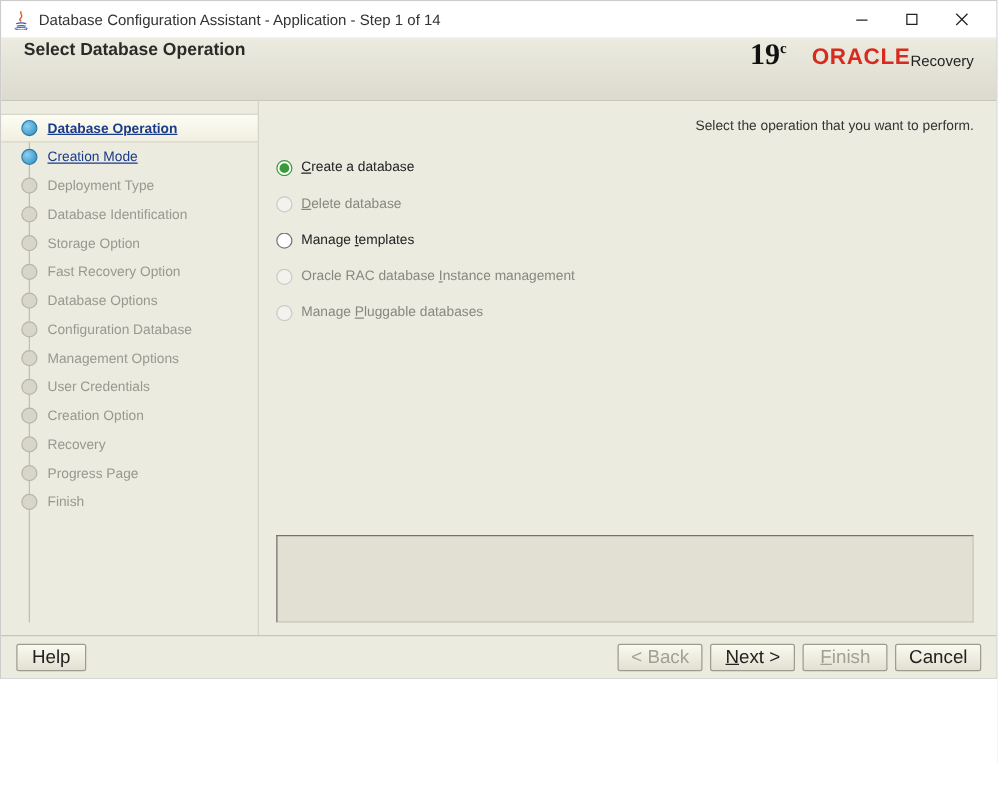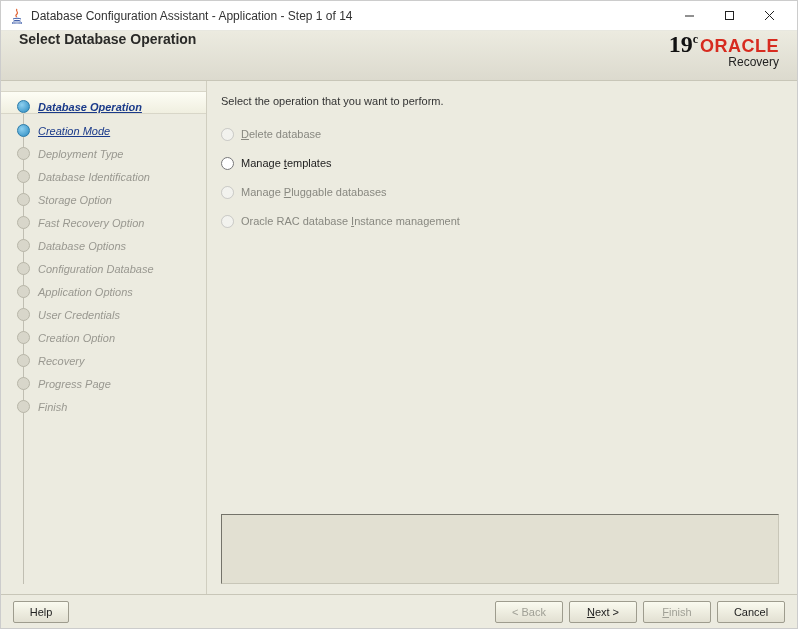--- a/index.html
+++ b/index.html
@@ -5,21 +5,21 @@
   * { box-sizing: border-box; margin: 0; padding: 0; }
   body {
     font-family: Tahoma, Arial, sans-serif;
     font-size: 11px;
     background: #ffffff;
     width: 798px;
     height: 629px;
     overflow: hidden;
   }
   .window {
-    width: 798px; height: 629px;
+    width: 798px; height: 543px;
     display: flex; flex-direction: column;
     border: 1px solid #ccc;
   }
   .titlebar {
     height: 30px;
     background: #ffffff;
     display: flex; align-items: center;
     padding: 0 8px;
     border-bottom: 1px solid #e8e8e0;
   }
@@ -40,28 +40,28 @@
     height: 50px;
     background: linear-gradient(to bottom, #ecebe0, #dcdace);
     display: flex; align-items: flex-start;
     padding: 0 18px;
     border-bottom: 1px solid #c8c6b8;
   }
   .header-title {
     font-size: 14px; font-weight: bold; color: #2a2a28;
     flex: 1;
   }
-  .logo { display: flex; align-items: baseline; gap: 2px; }
+  .logo { display: flex; align-items: baseline; gap: 20px; }
   .logo-version {
     font-size: 24px; font-weight: bold; color: #111;
     font-family: Georgia, serif;
   }
   .logo-version sup { font-size: 12px; vertical-align: super; }
   .logo-oracle {
-    display: flex; flex-direction: column; align-items: flex-start;
+    display: flex; flex-direction: row; align-items: flex-start;
   }
   .logo-oracle-top {
     font-size: 18px; font-weight: bold; color: #d72b1f;
     letter-spacing: 0.5px;
     font-family: Arial, sans-serif;
   }
   .logo-oracle-bot {
     font-size: 12px; color: #222; align-self: flex-end;
     margin-top: -2px;
   }
@@ -80,26 +80,25 @@
   }
   .step-line {
     position: absolute;
     left: 22px; top: 20px; bottom: 10px;
     width: 1px;
     background: #c0beb2;
   }
   .steps { list-style: none; position: relative; }
   .step {
     height: 23px;
-    display: flex; align-items: flex-end;
+    display: flex; align-items: center;
     padding-left: 16px;
     color: #999890;
     position: relative;
     cursor: default;
-    font-style: italic;
   }
   .step .bullet {
     width: 13px; height: 13px;
     border-radius: 50%;
     background: #d8d6ca;
     border: 1px solid #b8b6a8;
     margin-right: 8px;
     position: relative; z-index: 1;
     flex-shrink: 0;
   }
@@ -119,21 +118,21 @@
     border-color: #2a7aa8;
   }
 
   .main {
     flex: 1;
     background: #ecebe0;
     border-left: 1px solid #d0cec0;
     display: flex; flex-direction: column;
     padding: 14px 18px 10px 14px;
   }
-  .instruction { color: #333; margin-bottom: 14px; }
+  .instruction { color: #333; margin-bottom: 14px; text-align: right; }
   .options { flex: 0 0 auto; }
   .radio-row {
     display: flex; align-items: center;
     height: 26px; margin-bottom: 3px;
     color: #888880;
   }
   .radio-row.enabled { color: #222; cursor: pointer; }
   .radio-row input { margin-right: 7px; accent-color: #3a9a3a; }
   .radio-row .lbl { }
   .radio-row .lbl u { text-decoration: underline; }
@@ -153,21 +152,21 @@
     padding: 0 12px;
   }
   .footer-spacer { flex: 1; }
   .btn {
     height: 22px;
     min-width: 68px;
     padding: 0 10px;
     background: linear-gradient(to bottom, #fafaef, #e2e0d2);
     border: 1px solid #9e9c8e;
     border-radius: 2px;
-    font-family: inherit; font-size: 11px;
+    font-family: inherit; font-size: 15px;
     color: #222;
     cursor: pointer;
     margin-left: 6px;
   }
   .btn.disabled { color: #a0a096; cursor: default; }
   .btn.help { margin-left: 0; min-width: 56px; }
 
 </style>
 </head>
 <body>
@@ -249,21 +248,21 @@
           <li class="step ">
             <span class="bullet"></span>
             <span class="step-label">Database Options</span>
           </li>
           <li class="step ">
             <span class="bullet"></span>
             <span class="step-label">Configuration Database</span>
           </li>
           <li class="step ">
             <span class="bullet"></span>
-            <span class="step-label">Application Options</span>
+            <span class="step-label">Management Options</span>
           </li>
           <li class="step ">
             <span class="bullet"></span>
             <span class="step-label">User Credentials</span>
           </li>
           <li class="step ">
             <span class="bullet"></span>
             <span class="step-label">Creation Option</span>
           </li>
           <li class="step ">
@@ -277,35 +276,39 @@
           <li class="step ">
             <span class="bullet"></span>
             <span class="step-label">Finish</span>
           </li>
         </ul>
     </div>
 
     <div class="main">
       <div class="instruction">Select the operation that you want to perform.</div>
       <div class="options" id="options">
+          <label class="radio-row enabled">
+            <input type="radio" name="op" checked="" style="">
+            <span class="lbl"><u>C</u>reate a database</span>
+          </label>
           <label class="radio-row">
             <input type="radio" name="op" disabled="" style="">
             <span class="lbl"><u>D</u>elete database</span>
           </label>
           <label class="radio-row enabled">
             <input type="radio" name="op" style="">
             <span class="lbl">Manage <u>t</u>emplates</span>
           </label>
           <label class="radio-row">
             <input type="radio" name="op" disabled="" style="">
-            <span class="lbl">Manage <u>P</u>luggable databases</span>
+            <span class="lbl">Oracle RAC database <u>I</u>nstance management</span>
           </label>
           <label class="radio-row">
             <input type="radio" name="op" disabled="" style="">
-            <span class="lbl">Oracle RAC database <u>I</u>nstance management</span>
+            <span class="lbl">Manage <u>P</u>luggable databases</span>
           </label>
         </div>
       <div class="help-box"></div>
     </div>
 
   </div>
 
   <div class="footer">
     <button class="btn help">Help</button>
     <div class="footer-spacer"></div>

